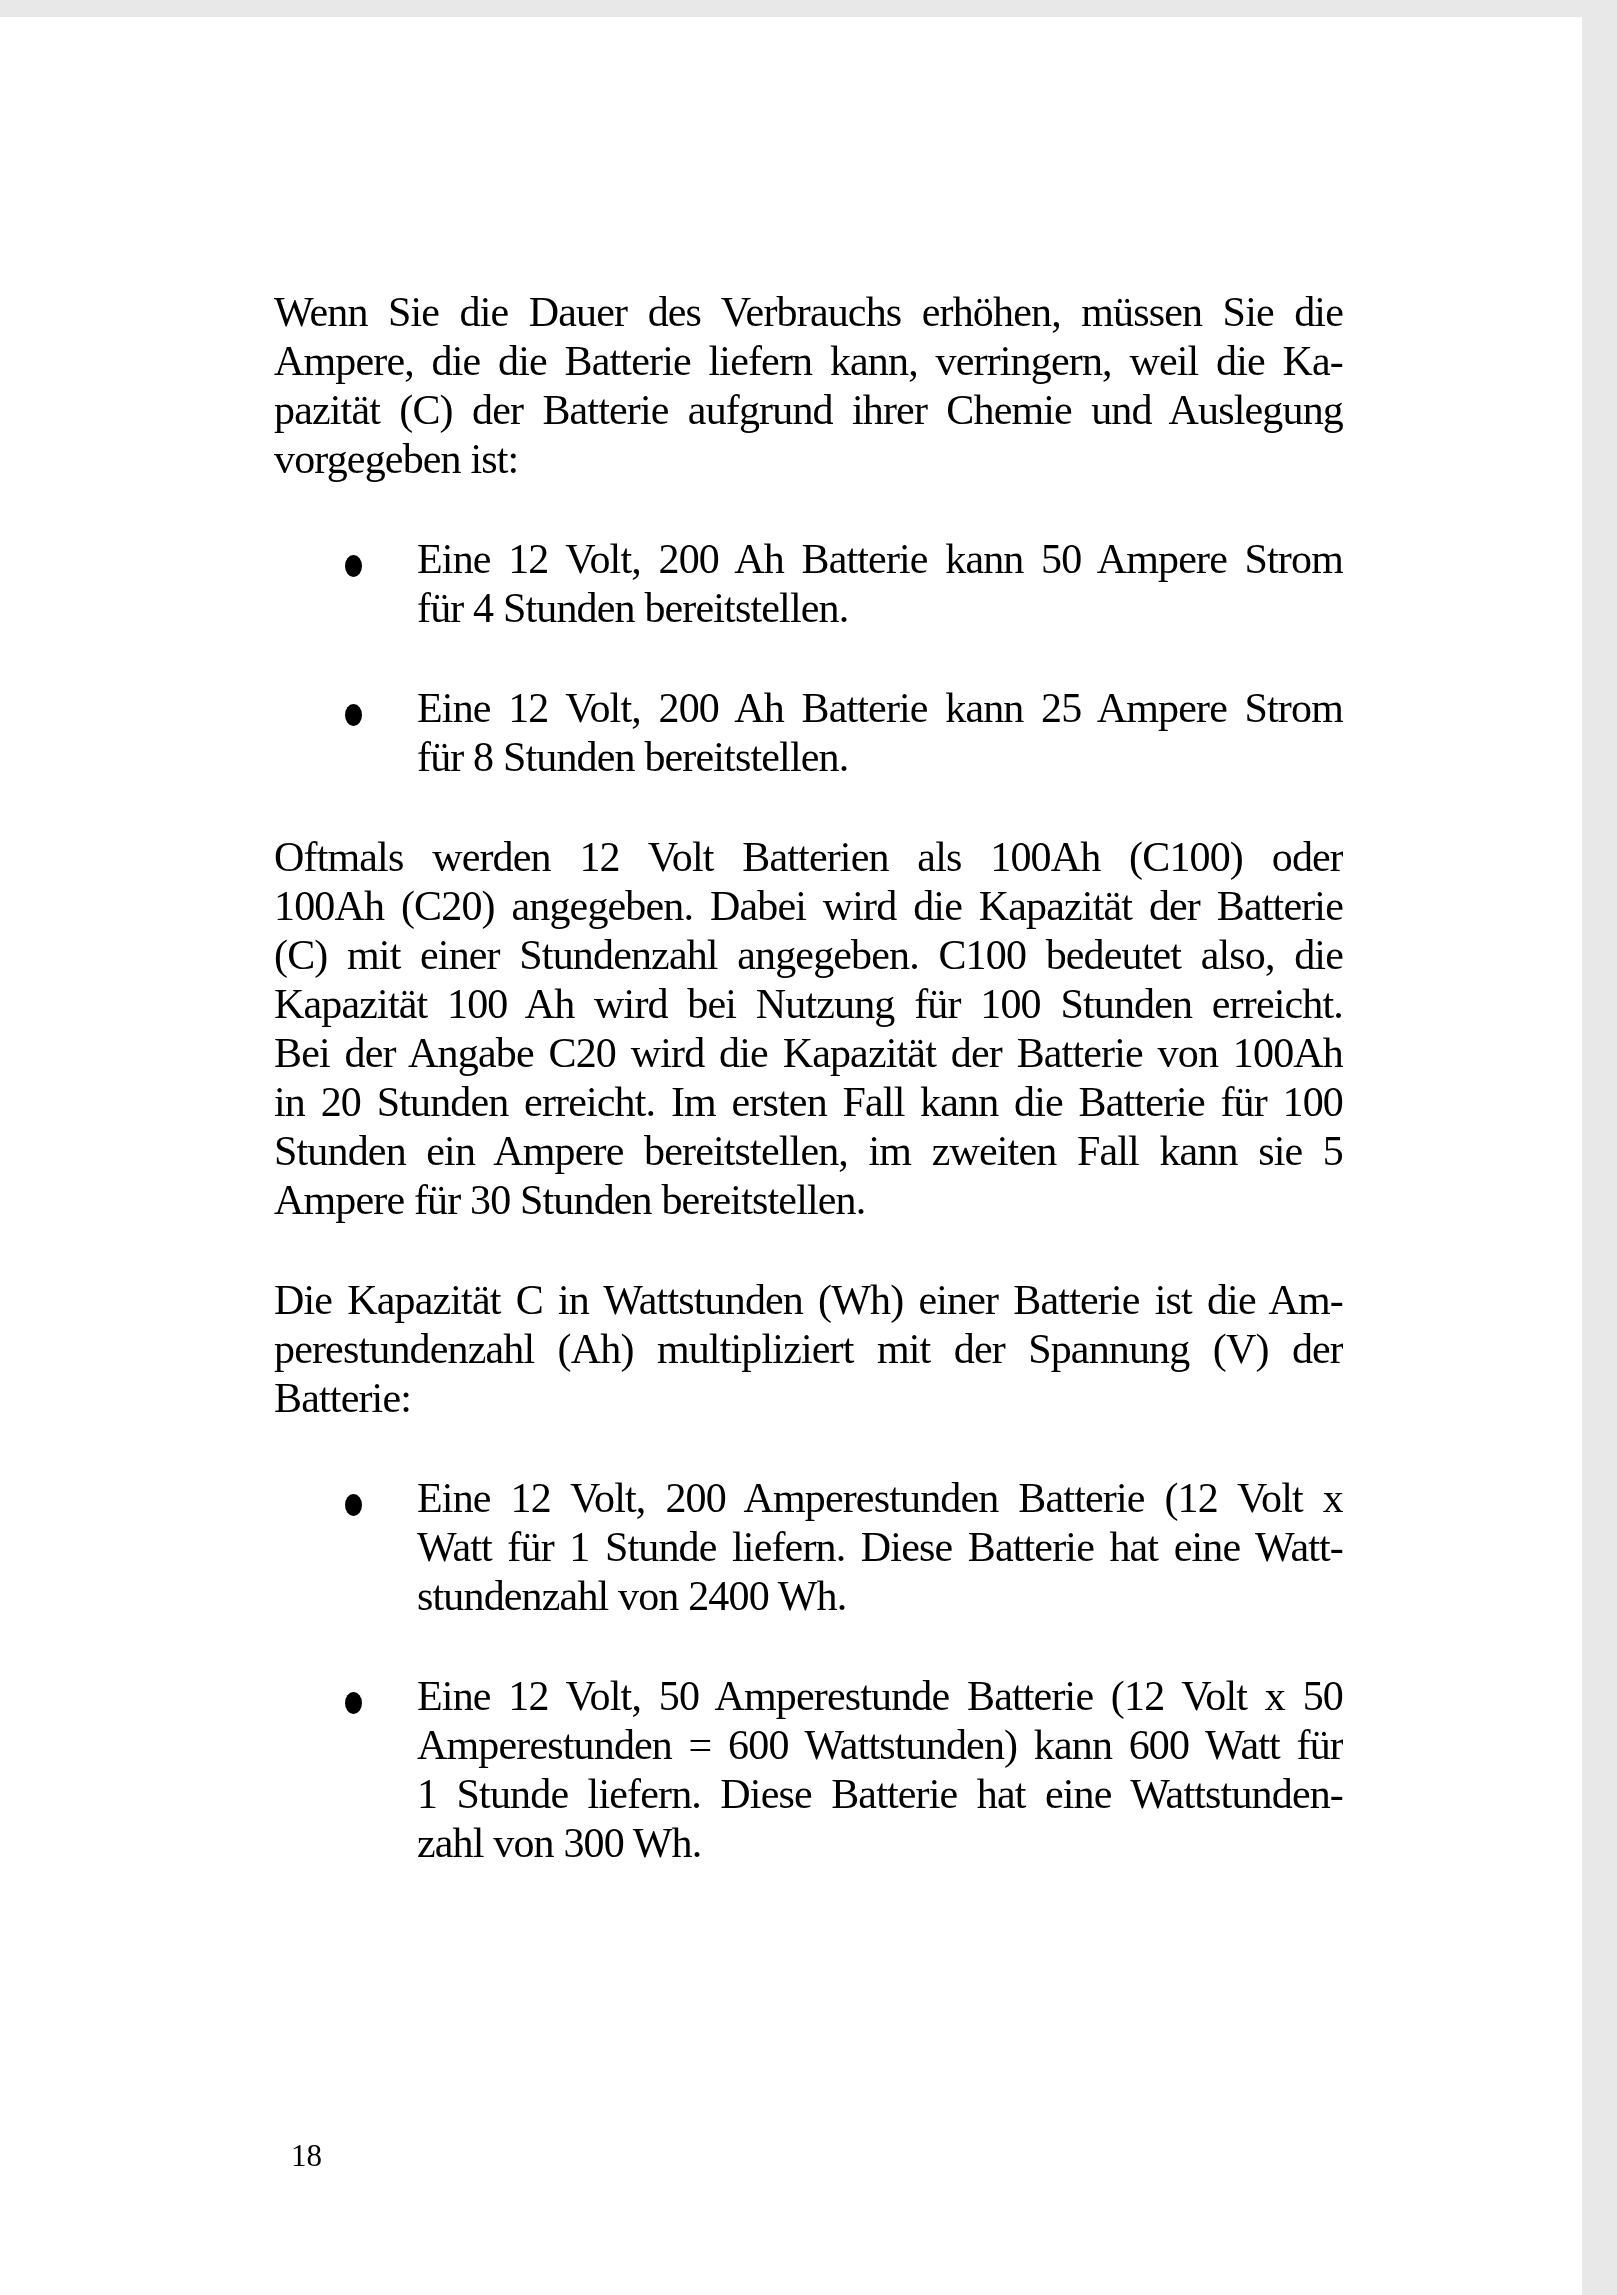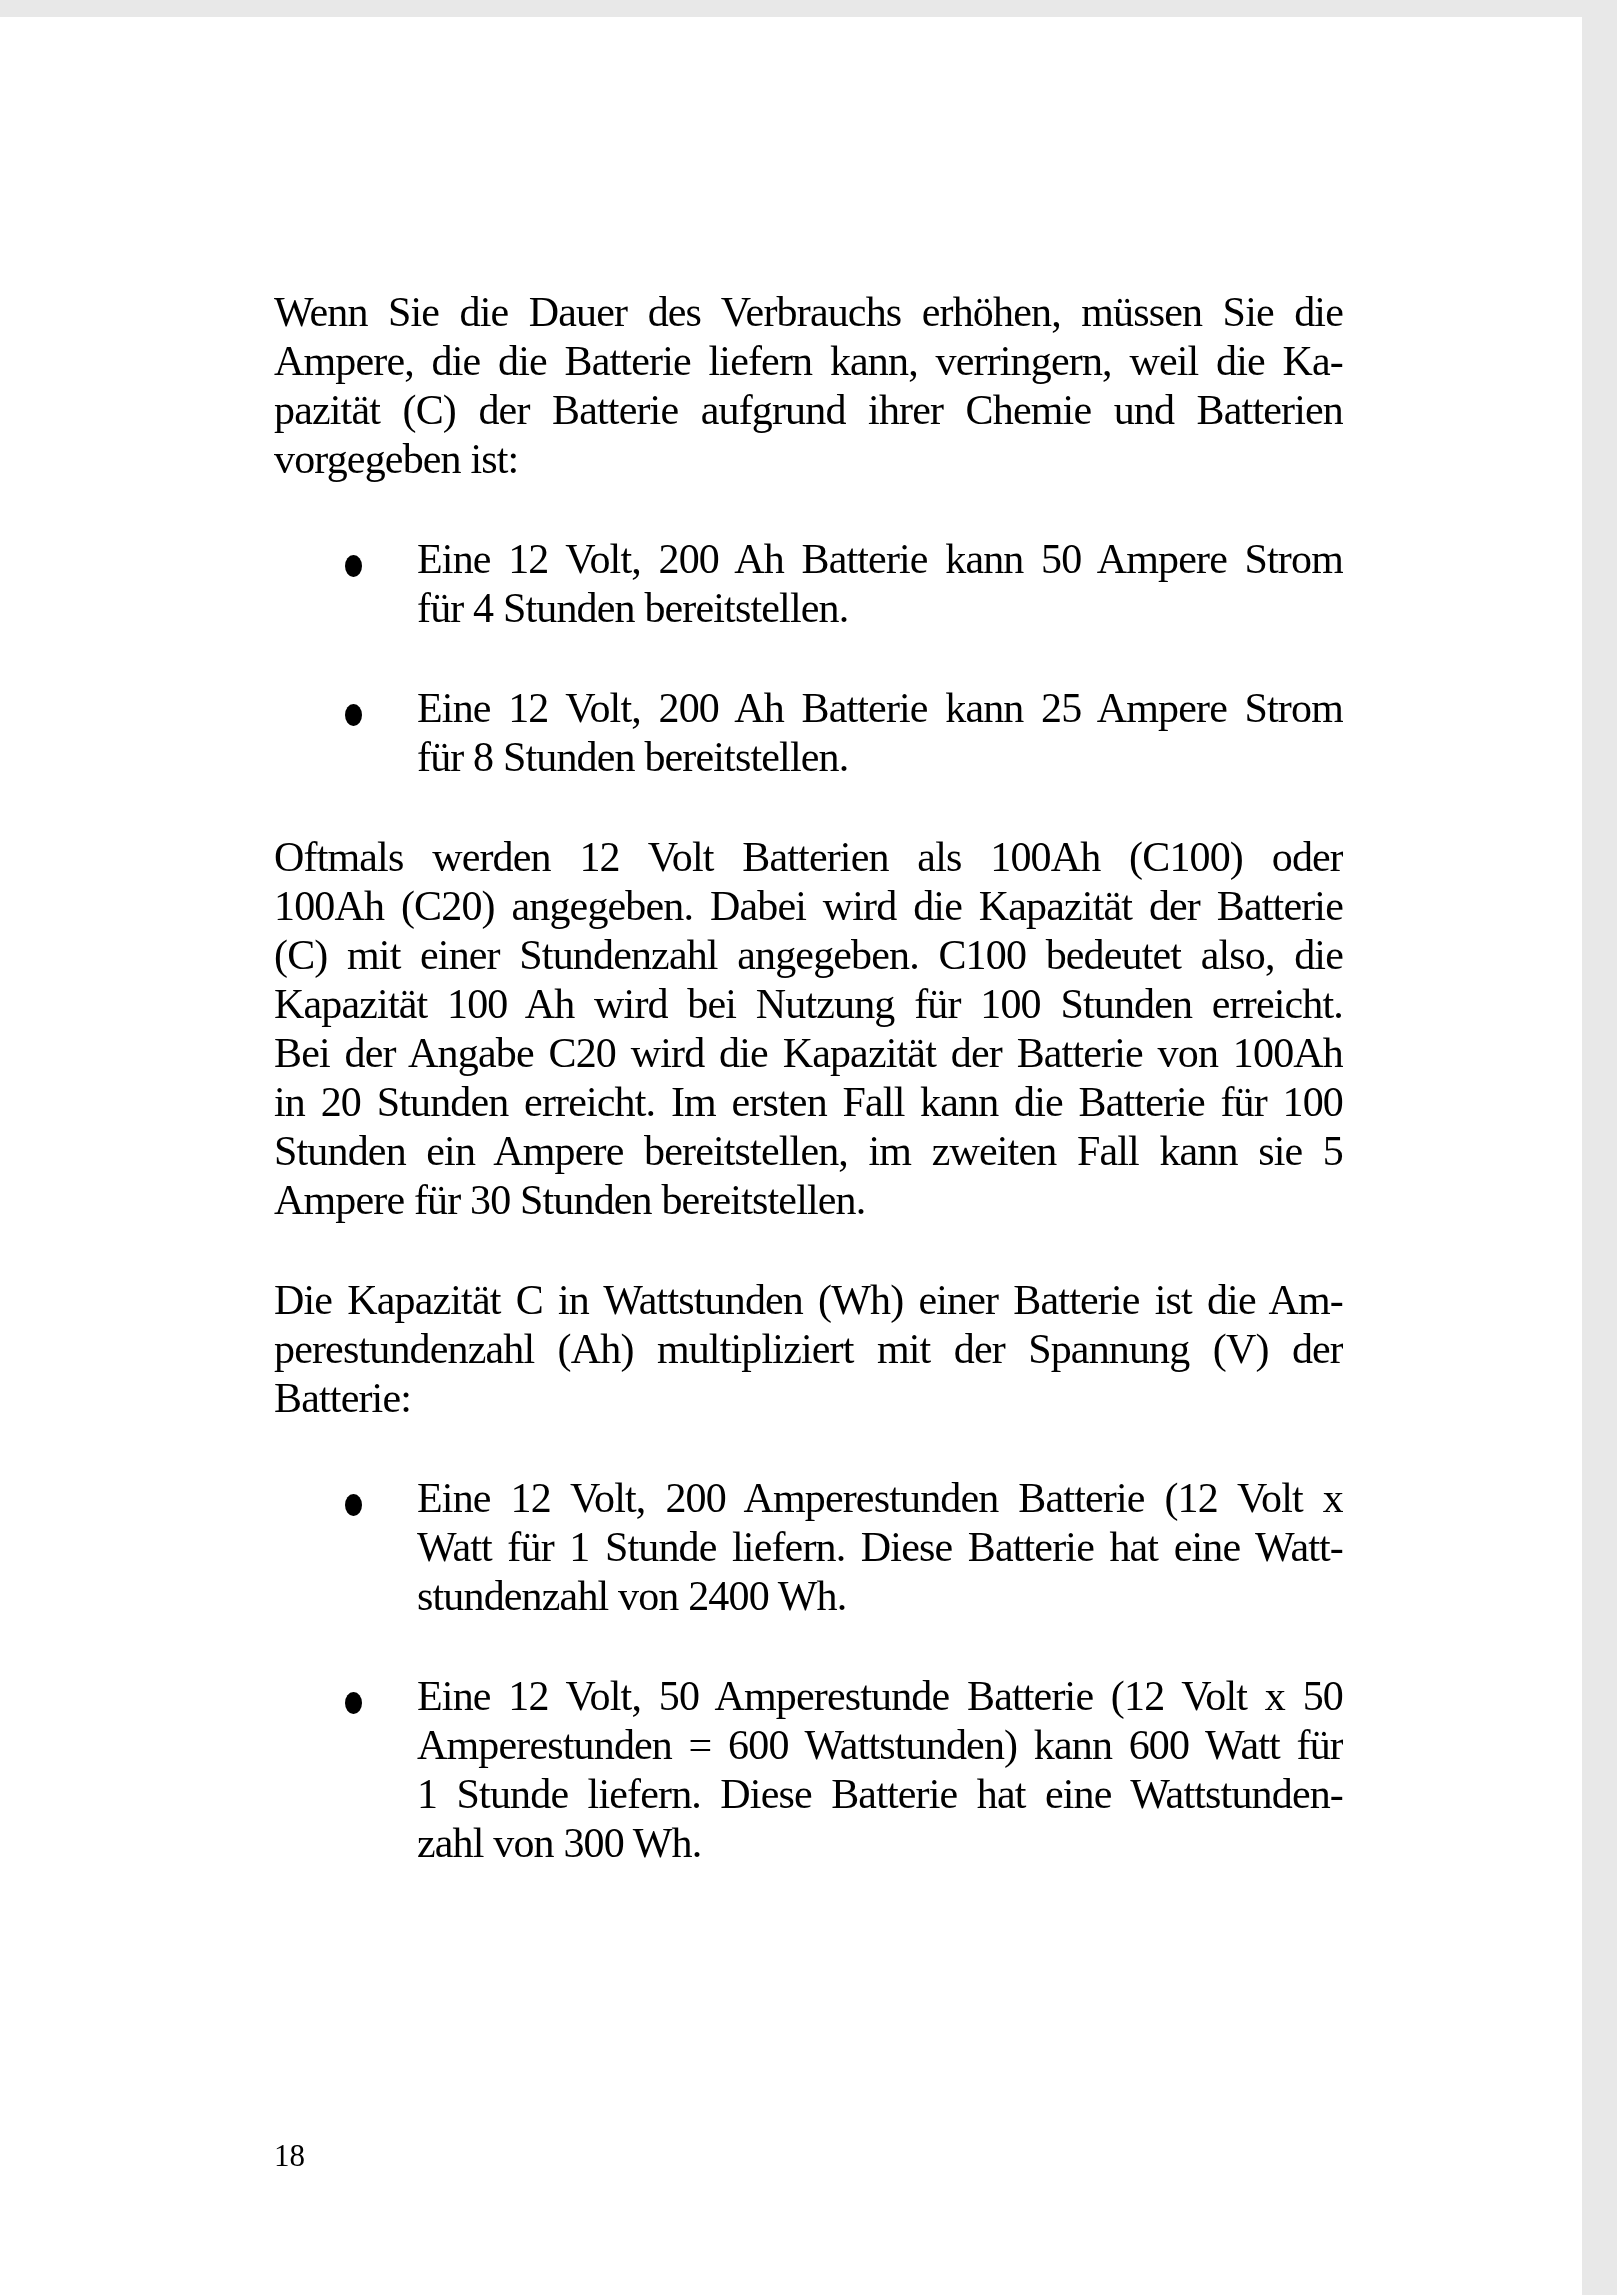--- a/index.html
+++ b/index.html
@@ -46,37 +46,37 @@
     left: 71px;
     top: 20px;
     width: 16.7px;
     height: 22px;
     background: #000000;
     border-radius: 50%;
   }
 
   .page-number {
     position: absolute;
-    left: 274px;
+    left: 291px;
     top: 2123px;
     font-size: 31px;
     line-height: 31px;
     letter-spacing: 0;
     text-align: right;
   }
 </style>
 </head>
 <body>
 
 <div class="page" style="background: rgb(255, 255, 255); color: rgb(0, 0, 0);">
   <main class="text-column" id="content">
       <div class="block paragraph">
         <div class="line">Wenn Sie die Dauer des Verbrauchs erhöhen, müssen Sie die</div>
         <div class="line">Ampere, die die Batterie liefern kann, verringern, weil die Ka-</div>
-        <div class="line">pazität (C) der Batterie aufgrund ihrer Chemie und Batterien</div>
+        <div class="line">pazität (C) der Batterie aufgrund ihrer Chemie und Auslegung</div>
         <div class="line last">vorgegeben ist:</div>
       </div>
       <div class="block bullet">
         <span class="bullet-marker"></span>
         <div class="bullet-text">
           <div class="line">Eine 12 Volt, 200 Ah Batterie kann 50 Ampere Strom</div>
           <div class="line last">für 4 Stunden bereitstellen.</div>
         </div>
       </div>
       <div class="block bullet">

